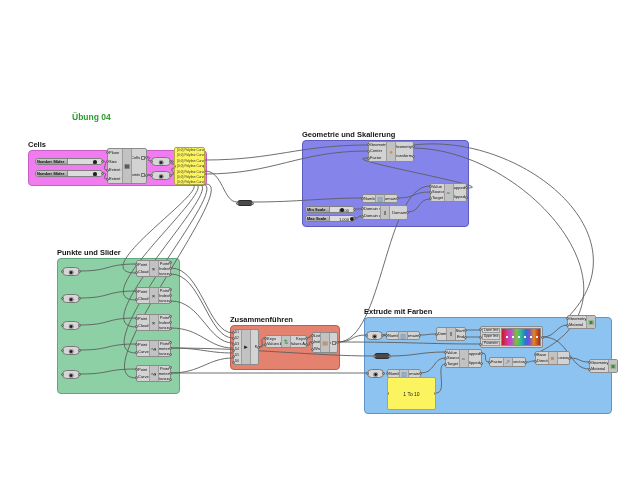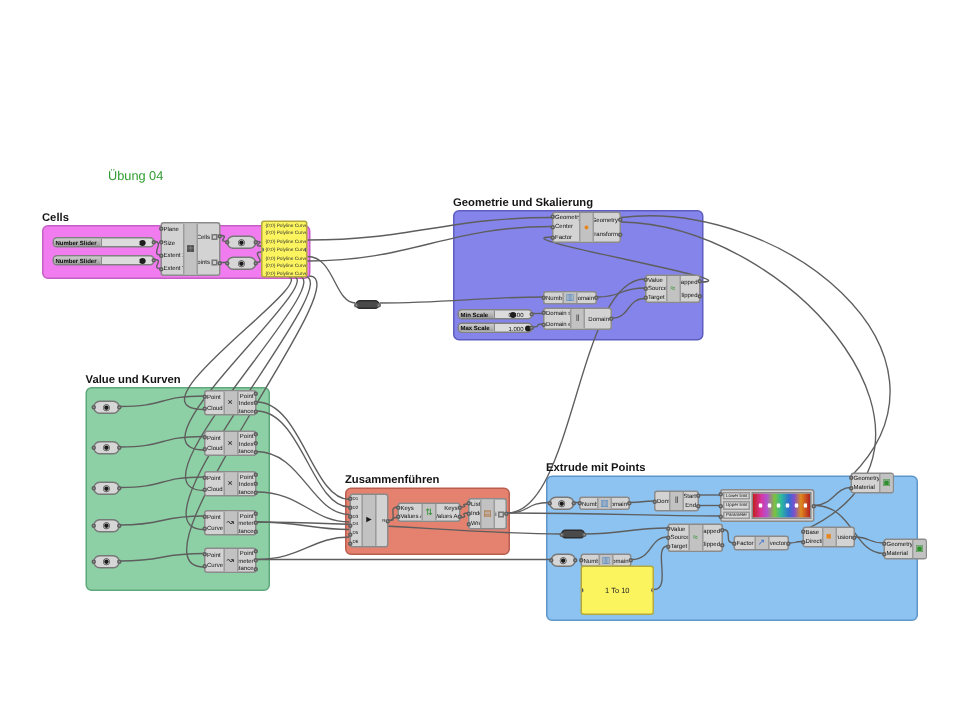--- a/index.html
+++ b/index.html
@@ -1,19 +1,19 @@
 <!DOCTYPE html>
 <html><head>
 <meta charset="utf-8">
 <style>
   html,body{margin:0;padding:0;}
   body{width:640px;height:480px;position:relative;background:#ffffff;overflow:hidden;
        font-family:"Liberation Sans",sans-serif;}
   #canvas{position:absolute;inset:0;}
-  #title{position:absolute;font-size:8.5px;font-weight:400;white-space:nowrap;z-index:3;padding-left:40px;}
+  #title{position:absolute;font-size:8.5px;font-weight:700;white-space:nowrap;z-index:3;padding-left:40px;}
   .group{position:absolute;border-radius:4px;z-index:1;}
   .group-label{position:absolute;font-size:7.5px;font-weight:700;color:#141414;white-space:nowrap;z-index:3;}
   #wires{position:absolute;left:0;top:0;z-index:2;}
   .wire{fill:none;stroke:#5e5e5e;stroke-width:0.9;}
   .gh{position:absolute;box-sizing:border-box;background:#d3d3d3;border:1px solid #8b8b8b;
       border-radius:2px;display:flex;align-items:stretch;z-index:3;}
   .col{display:flex;flex-direction:column;justify-content:space-around;overflow:hidden;flex:1;}
   .col.l{align-items:flex-start;padding-left:1px;}
   .col.r{align-items:flex-end;padding-right:1px;}
   .plabel{font-size:4px;line-height:1;color:#101010;white-space:nowrap;}
@@ -59,25 +59,25 @@
 </head>
 <body>
 
 <div id="canvas">
   <div id="title" style="left: 32px; top: 112px; color: rgb(46, 155, 46);">Übung 04</div>
 <div class="group" style="left: 28px; top: 150px; width: 177px; height: 34px; background: rgb(240, 124, 240); border: 1px solid rgb(197, 95, 197);"></div>
     <div class="group-label" style="left: 28px; top: 140px;">Cells</div>
     <div class="group" style="left: 302px; top: 140px; width: 165px; height: 85px; background: rgb(132, 132, 234); border: 1px solid rgb(93, 93, 192);"></div>
     <div class="group-label" style="left: 302px; top: 130px;">Geometrie und Skalierung</div>
     <div class="group" style="left: 57px; top: 258px; width: 121px; height: 134px; background: rgb(142, 208, 165); border: 1px solid rgb(95, 168, 124);"></div>
-    <div class="group-label" style="left: 57px; top: 248px;">Value und Kurven</div>
+    <div class="group-label" style="left: 57px; top: 248px;">Punkte und Slider</div>
     <div class="group" style="left: 230px; top: 325px; width: 108px; height: 43px; background: rgb(228, 129, 111); border: 1px solid rgb(184, 95, 80);"></div>
     <div class="group-label" style="left: 230px; top: 315px;">Zusammenführen</div>
     <div class="group" style="left: 364px; top: 317px; width: 246px; height: 95px; background: rgb(140, 195, 240); border: 1px solid rgb(95, 149, 200);"></div>
-    <div class="group-label" style="left: 364px; top: 307px;">Extrude mit Points</div>
+    <div class="group-label" style="left: 364px; top: 307px;">Extrude mit Farben</div>
     <svg id="wires" width="640" height="480">
       <path d="M103,161 C110,161 100,170 107,170" class="wire"></path>
       <path d="M103,173 C110,173 100,179 107,179" class="wire"></path>
       <path d="M147,157 C154,157 144,161 151,161" class="wire"></path>
       <path d="M147,175 C154,175 144,175 151,175" class="wire"></path>
       <path d="M171,161 C178,161 167,164 174,164" class="wire"></path>
       <path d="M171,175 C178,175 167,168 174,168" class="wire"></path>
       <path d="M205,160 C275,160 298,145 368,145" class="wire"></path>
       <path d="M205,174 C275,174 298,151 368,151" class="wire"></path>
       <path d="M190,184 C220,184 81,273 136,273" class="wire"></path>

